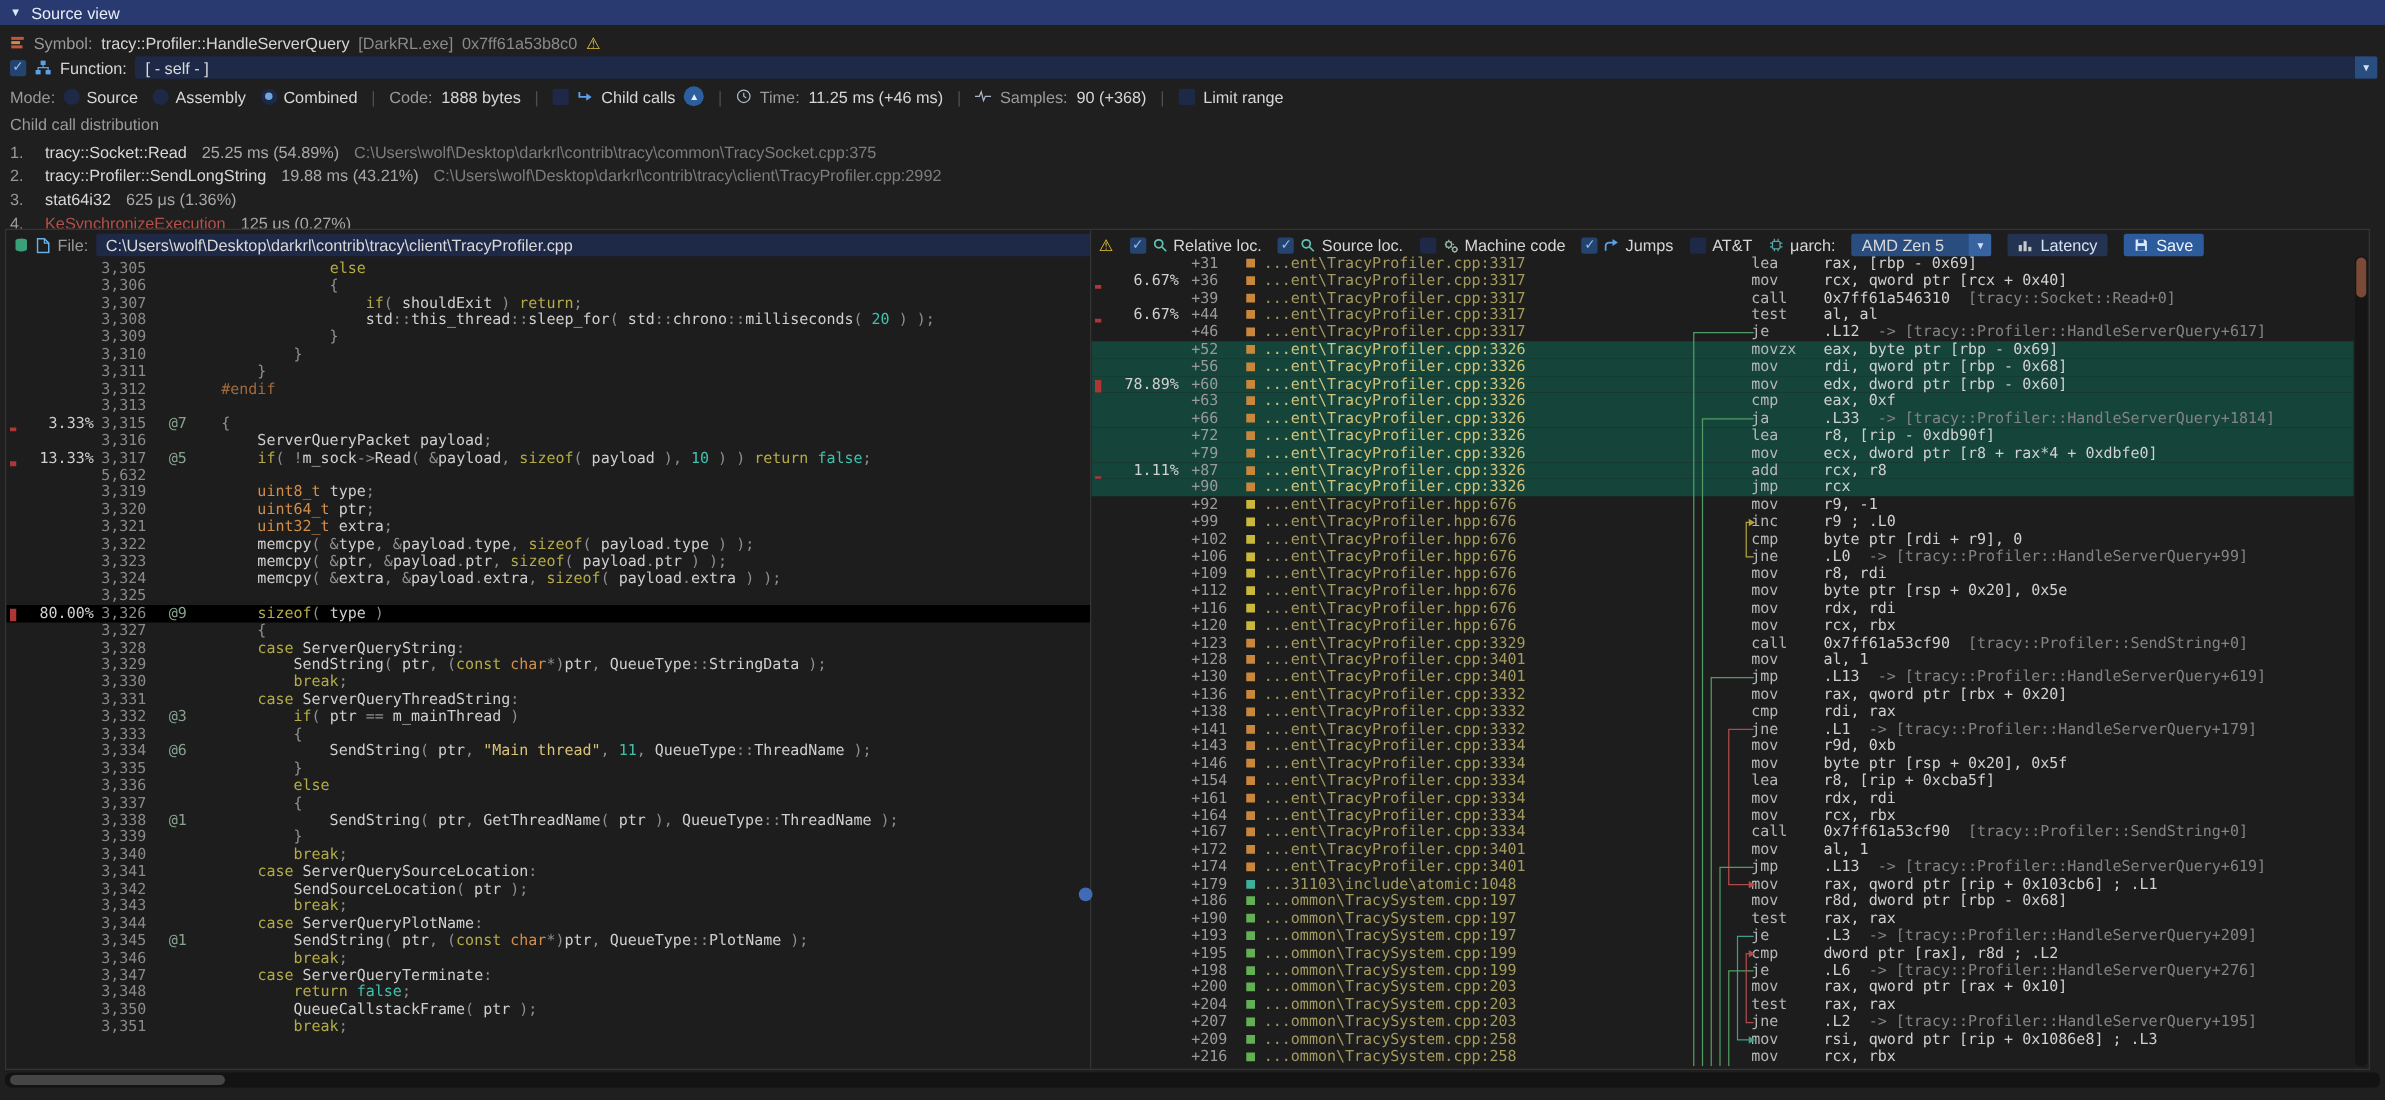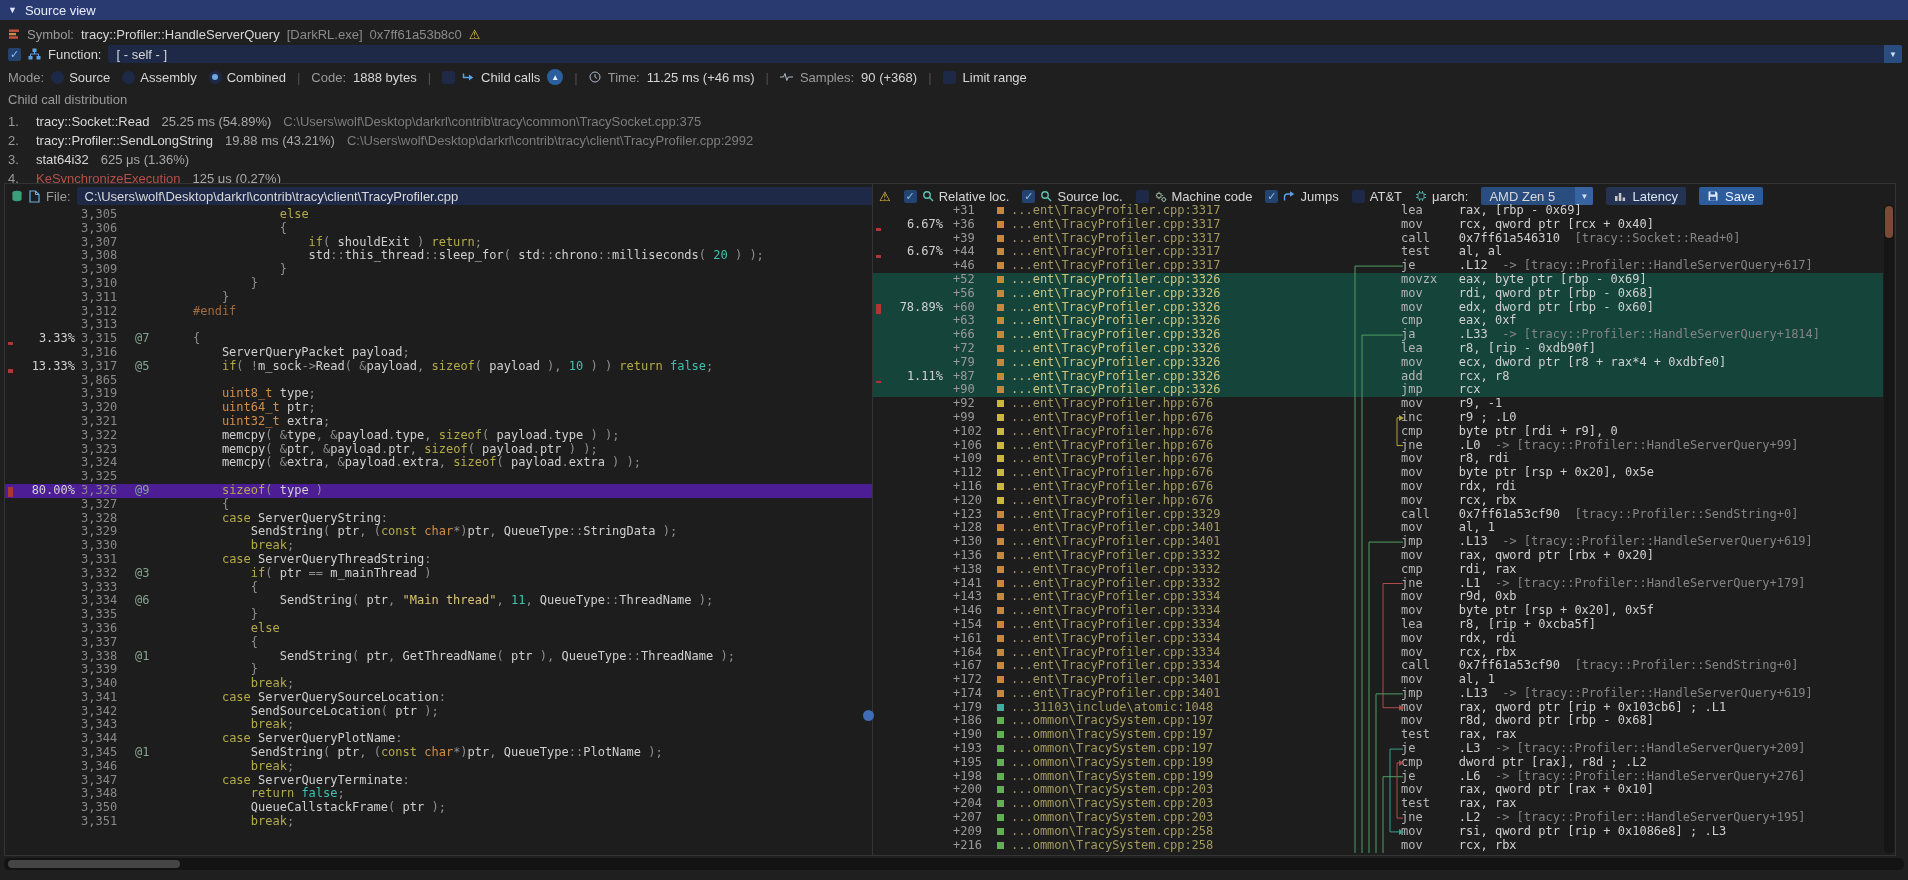--- a/index.html
+++ b/index.html
@@ -42,27 +42,27 @@
   .cc-time{color:#a8a8a8}
   .cc-path{color:#7d7d7d}
   .pane{position:absolute;top:183px;height:673px;background:#1d1d1d;border:1px solid #343434;overflow:hidden}
   .left-pane{left:4px;width:950px}
   .right-pane{left:872px;width:1024px}
   .file-row{height:24px;display:flex;align-items:center;gap:6px;padding:0 6px}
   .file-row .combo{flex:1}
   .mono,.src-lines,.asm-lines{font-family:"DejaVu Sans Mono",monospace;font-size:12px}
   .src-lines{position:absolute;left:0;top:24px;right:0;bottom:0;overflow:hidden}
   .src-row{height:13.8px;line-height:13.8px;display:flex;white-space:pre}
-  .src-row.hl{background:#4c1d95}
+  .src-row.hl{background:#000000}
   .mini-bar{width:5px;height:12px;margin:1px 0 0 3px;position:relative;flex:none}
   .mini-bar i{position:absolute;bottom:0;left:0;width:100%;background:#b03535;display:block}
   .src-pct{width:62px;text-align:right;color:#d0d0d0;flex:none}
   .src-num{width:46px;color:#8a8a8a;margin-left:6px;flex:none}
   .src-ann{width:34px;margin-left:8px;color:#86a28f;flex:none}
-  .src-code{margin-left:24px;white-space:pre}
+  .src-code{margin-left:8px;white-space:pre}
   .tk-k{color:#b4ab48}.tk-t{color:#d28d49}.tk-n{color:#3fc1ae}.tk-s{color:#d9c178}
   .tk-d{color:#a06a3f}.tk-p{color:#8f8f8f}.tk-i{color:#cfcfcf}
   .asm-toolbar{height:20px;margin:2px 6px 0 6px;display:flex;align-items:center;gap:13px;
                font-family:"Liberation Sans",sans-serif;font-size:13px;white-space:nowrap}
   .asm-lines{position:absolute;left:0;top:20px;right:12px;bottom:0;overflow:hidden}
   .asm-row{height:13.8px;line-height:13.8px;display:flex;white-space:pre}
   .asm-row.hl{background:#14443a}
   .a-pct{width:62px;text-align:right;color:#d0d0d0;flex:none}
   .a-off{width:44px;margin-left:10px;color:#9a9a9a;flex:none}
   .a-bullet{width:8px;flex:none;position:relative}
@@ -228,21 +228,21 @@
         <div class="src-row"><span class="mini-bar"></span><span class="src-pct"></span><span class="src-num">3,307</span><span class="src-ann"></span><span class="src-code"><span class="tk-i">                </span><span class="tk-k">if</span><span class="tk-p">( </span><span class="tk-i">shouldExit</span><span class="tk-p"> ) </span><span class="tk-k">return</span><span class="tk-p">;</span></span></div>
         <div class="src-row"><span class="mini-bar"></span><span class="src-pct"></span><span class="src-num">3,308</span><span class="src-ann"></span><span class="src-code"><span class="tk-i">                std</span><span class="tk-p">::</span><span class="tk-i">this_thread</span><span class="tk-p">::</span><span class="tk-i">sleep_for</span><span class="tk-p">( </span><span class="tk-i">std</span><span class="tk-p">::</span><span class="tk-i">chrono</span><span class="tk-p">::</span><span class="tk-i">milliseconds</span><span class="tk-p">( </span><span class="tk-n">20</span><span class="tk-p"> ) );</span></span></div>
         <div class="src-row"><span class="mini-bar"></span><span class="src-pct"></span><span class="src-num">3,309</span><span class="src-ann"></span><span class="src-code"><span class="tk-p">            }</span></span></div>
         <div class="src-row"><span class="mini-bar"></span><span class="src-pct"></span><span class="src-num">3,310</span><span class="src-ann"></span><span class="src-code"><span class="tk-p">        }</span></span></div>
         <div class="src-row"><span class="mini-bar"></span><span class="src-pct"></span><span class="src-num">3,311</span><span class="src-ann"></span><span class="src-code"><span class="tk-p">    }</span></span></div>
         <div class="src-row"><span class="mini-bar"></span><span class="src-pct"></span><span class="src-num">3,312</span><span class="src-ann"></span><span class="src-code"><span class="tk-d">#endif</span></span></div>
         <div class="src-row"><span class="mini-bar"></span><span class="src-pct"></span><span class="src-num">3,313</span><span class="src-ann"></span><span class="src-code"></span></div>
         <div class="src-row"><span class="mini-bar"><i style="height: 3px;"></i></span><span class="src-pct">3.33%</span><span class="src-num">3,315</span><span class="src-ann">@7</span><span class="src-code"><span class="tk-p">{</span></span></div>
         <div class="src-row"><span class="mini-bar"></span><span class="src-pct"></span><span class="src-num">3,316</span><span class="src-ann"></span><span class="src-code"><span class="tk-i">    ServerQueryPacket payload</span><span class="tk-p">;</span></span></div>
         <div class="src-row"><span class="mini-bar"><i style="height: 4px;"></i></span><span class="src-pct">13.33%</span><span class="src-num">3,317</span><span class="src-ann">@5</span><span class="src-code"><span class="tk-i">    </span><span class="tk-k">if</span><span class="tk-p">( !</span><span class="tk-i">m_sock</span><span class="tk-p">-&gt;</span><span class="tk-i">Read</span><span class="tk-p">( &amp;</span><span class="tk-i">payload</span><span class="tk-p">, </span><span class="tk-k">sizeof</span><span class="tk-p">( </span><span class="tk-i">payload</span><span class="tk-p"> ), </span><span class="tk-n">10</span><span class="tk-p"> ) ) </span><span class="tk-k">return</span><span class="tk-n"> false</span><span class="tk-p">;</span></span></div>
-        <div class="src-row"><span class="mini-bar"></span><span class="src-pct"></span><span class="src-num">3,865</span><span class="src-ann"></span><span class="src-code"></span></div>
+        <div class="src-row"><span class="mini-bar"></span><span class="src-pct"></span><span class="src-num">5,632</span><span class="src-ann"></span><span class="src-code"></span></div>
         <div class="src-row"><span class="mini-bar"></span><span class="src-pct"></span><span class="src-num">3,319</span><span class="src-ann"></span><span class="src-code"><span class="tk-t">    uint8_t</span><span class="tk-i"> type</span><span class="tk-p">;</span></span></div>
         <div class="src-row"><span class="mini-bar"></span><span class="src-pct"></span><span class="src-num">3,320</span><span class="src-ann"></span><span class="src-code"><span class="tk-t">    uint64_t</span><span class="tk-i"> ptr</span><span class="tk-p">;</span></span></div>
         <div class="src-row"><span class="mini-bar"></span><span class="src-pct"></span><span class="src-num">3,321</span><span class="src-ann"></span><span class="src-code"><span class="tk-t">    uint32_t</span><span class="tk-i"> extra</span><span class="tk-p">;</span></span></div>
         <div class="src-row"><span class="mini-bar"></span><span class="src-pct"></span><span class="src-num">3,322</span><span class="src-ann"></span><span class="src-code"><span class="tk-i">    memcpy</span><span class="tk-p">( &amp;</span><span class="tk-i">type</span><span class="tk-p">, &amp;</span><span class="tk-i">payload</span><span class="tk-p">.</span><span class="tk-i">type</span><span class="tk-p">, </span><span class="tk-k">sizeof</span><span class="tk-p">( </span><span class="tk-i">payload</span><span class="tk-p">.</span><span class="tk-i">type</span><span class="tk-p"> ) );</span></span></div>
         <div class="src-row"><span class="mini-bar"></span><span class="src-pct"></span><span class="src-num">3,323</span><span class="src-ann"></span><span class="src-code"><span class="tk-i">    memcpy</span><span class="tk-p">( &amp;</span><span class="tk-i">ptr</span><span class="tk-p">, &amp;</span><span class="tk-i">payload</span><span class="tk-p">.</span><span class="tk-i">ptr</span><span class="tk-p">, </span><span class="tk-k">sizeof</span><span class="tk-p">( </span><span class="tk-i">payload</span><span class="tk-p">.</span><span class="tk-i">ptr</span><span class="tk-p"> ) );</span></span></div>
         <div class="src-row"><span class="mini-bar"></span><span class="src-pct"></span><span class="src-num">3,324</span><span class="src-ann"></span><span class="src-code"><span class="tk-i">    memcpy</span><span class="tk-p">( &amp;</span><span class="tk-i">extra</span><span class="tk-p">, &amp;</span><span class="tk-i">payload</span><span class="tk-p">.</span><span class="tk-i">extra</span><span class="tk-p">, </span><span class="tk-k">sizeof</span><span class="tk-p">( </span><span class="tk-i">payload</span><span class="tk-p">.</span><span class="tk-i">extra</span><span class="tk-p"> ) );</span></span></div>
         <div class="src-row"><span class="mini-bar"></span><span class="src-pct"></span><span class="src-num">3,325</span><span class="src-ann"></span><span class="src-code"></span></div>
         <div class="src-row hl"><span class="mini-bar"><i style="height: 10px;"></i></span><span class="src-pct">80.00%</span><span class="src-num">3,326</span><span class="src-ann">@9</span><span class="src-code"><span class="tk-i">    </span><span class="tk-k">sizeof</span><span class="tk-p">( </span><span class="tk-i">type</span><span class="tk-p"> )</span></span></div>
         <div class="src-row"><span class="mini-bar"></span><span class="src-pct"></span><span class="src-num">3,327</span><span class="src-ann"></span><span class="src-code"><span class="tk-p">    {</span></span></div>
         <div class="src-row"><span class="mini-bar"></span><span class="src-pct"></span><span class="src-num">3,328</span><span class="src-ann"></span><span class="src-code"><span class="tk-i">    </span><span class="tk-k">case</span><span class="tk-i"> ServerQueryString</span><span class="tk-p">:</span></span></div>

